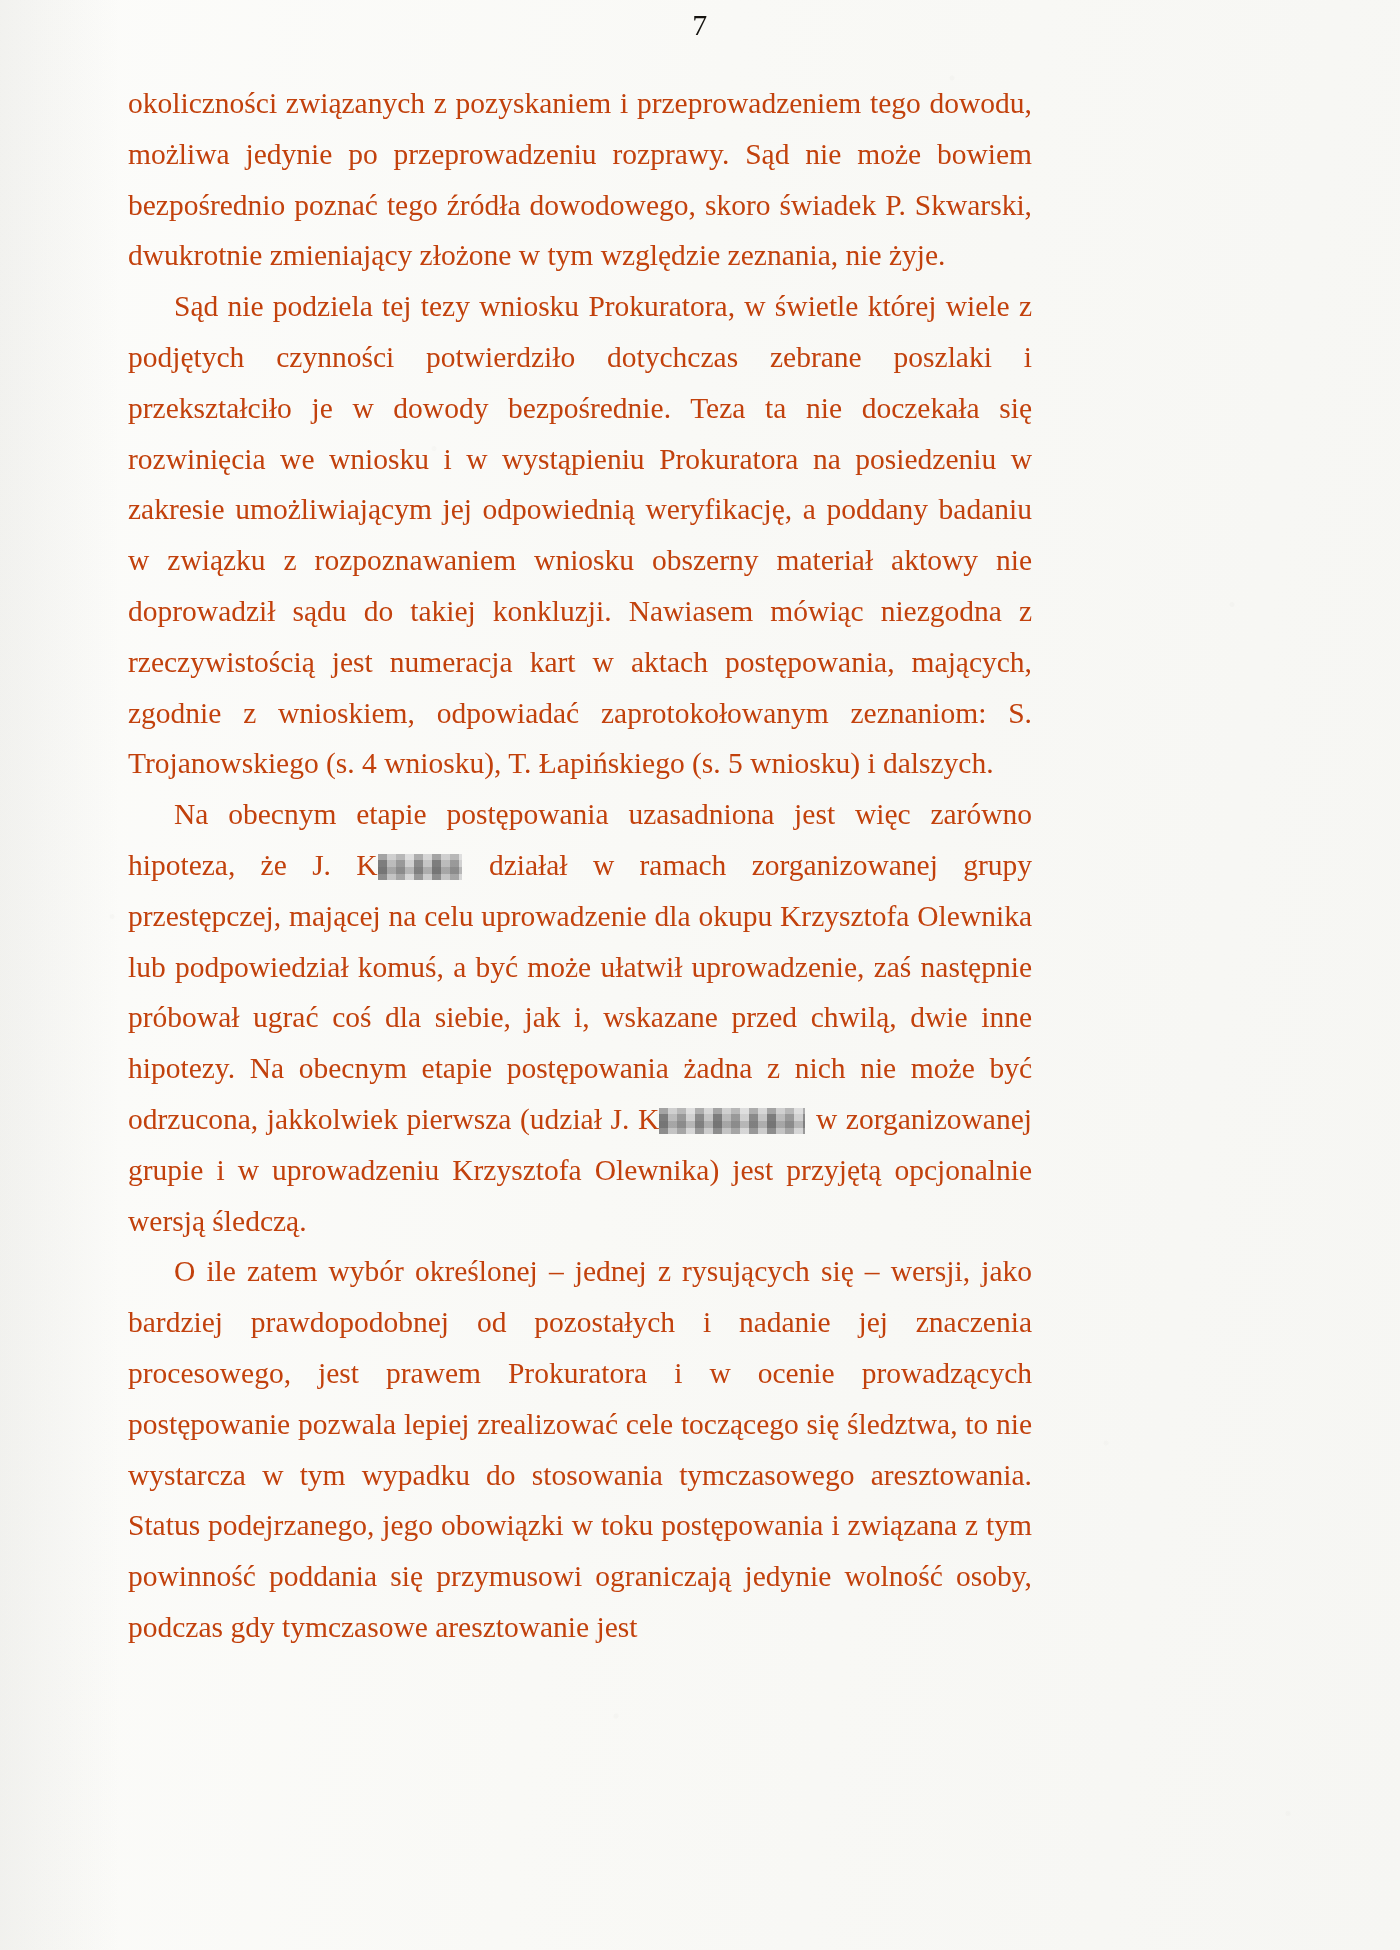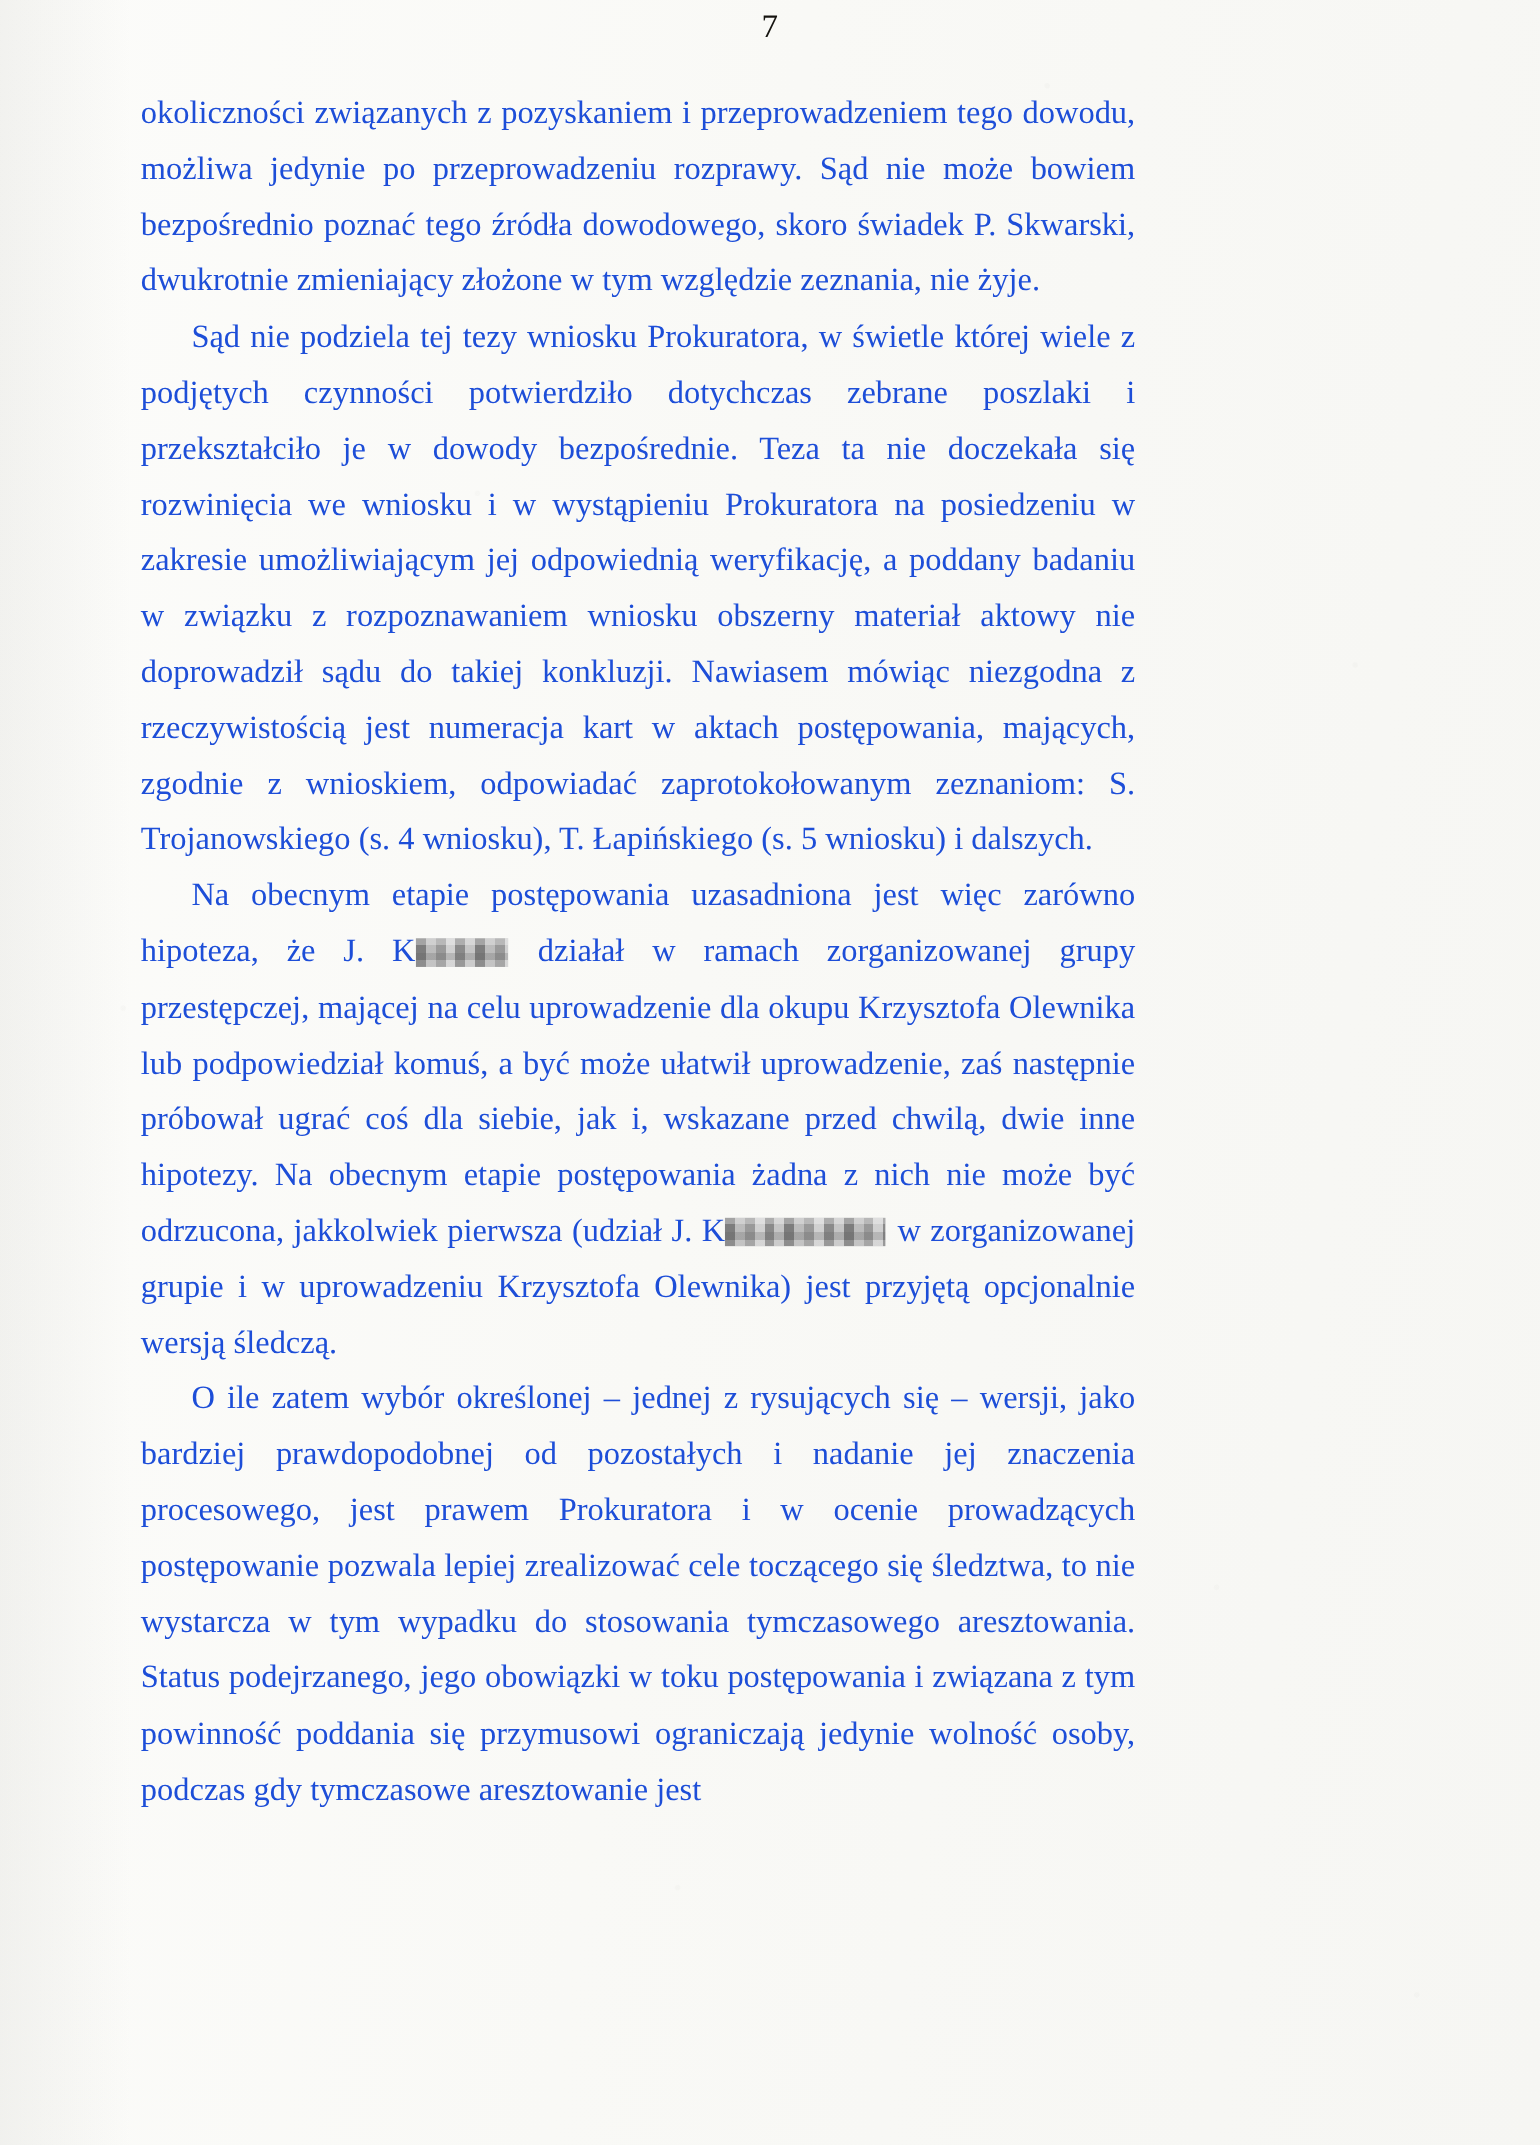--- a/index.html
+++ b/index.html
@@ -54,21 +54,21 @@
     color: #15130f;
     letter-spacing: 0.5px;
   }
   .body-text {
     position: absolute;
     top: 78px;
     left: 128px;
     width: 904px;
     font-size: 29.5px;
     line-height: 50.8px;
-    color: #1d4ed8;
+    color: #c2410c;
     text-align: justify;
     text-justify: inter-word;
   }
   .body-text p {
     margin: 0 0 0 0;
   }
   .body-text p.indent {
     text-indent: 46px;
   }
   

